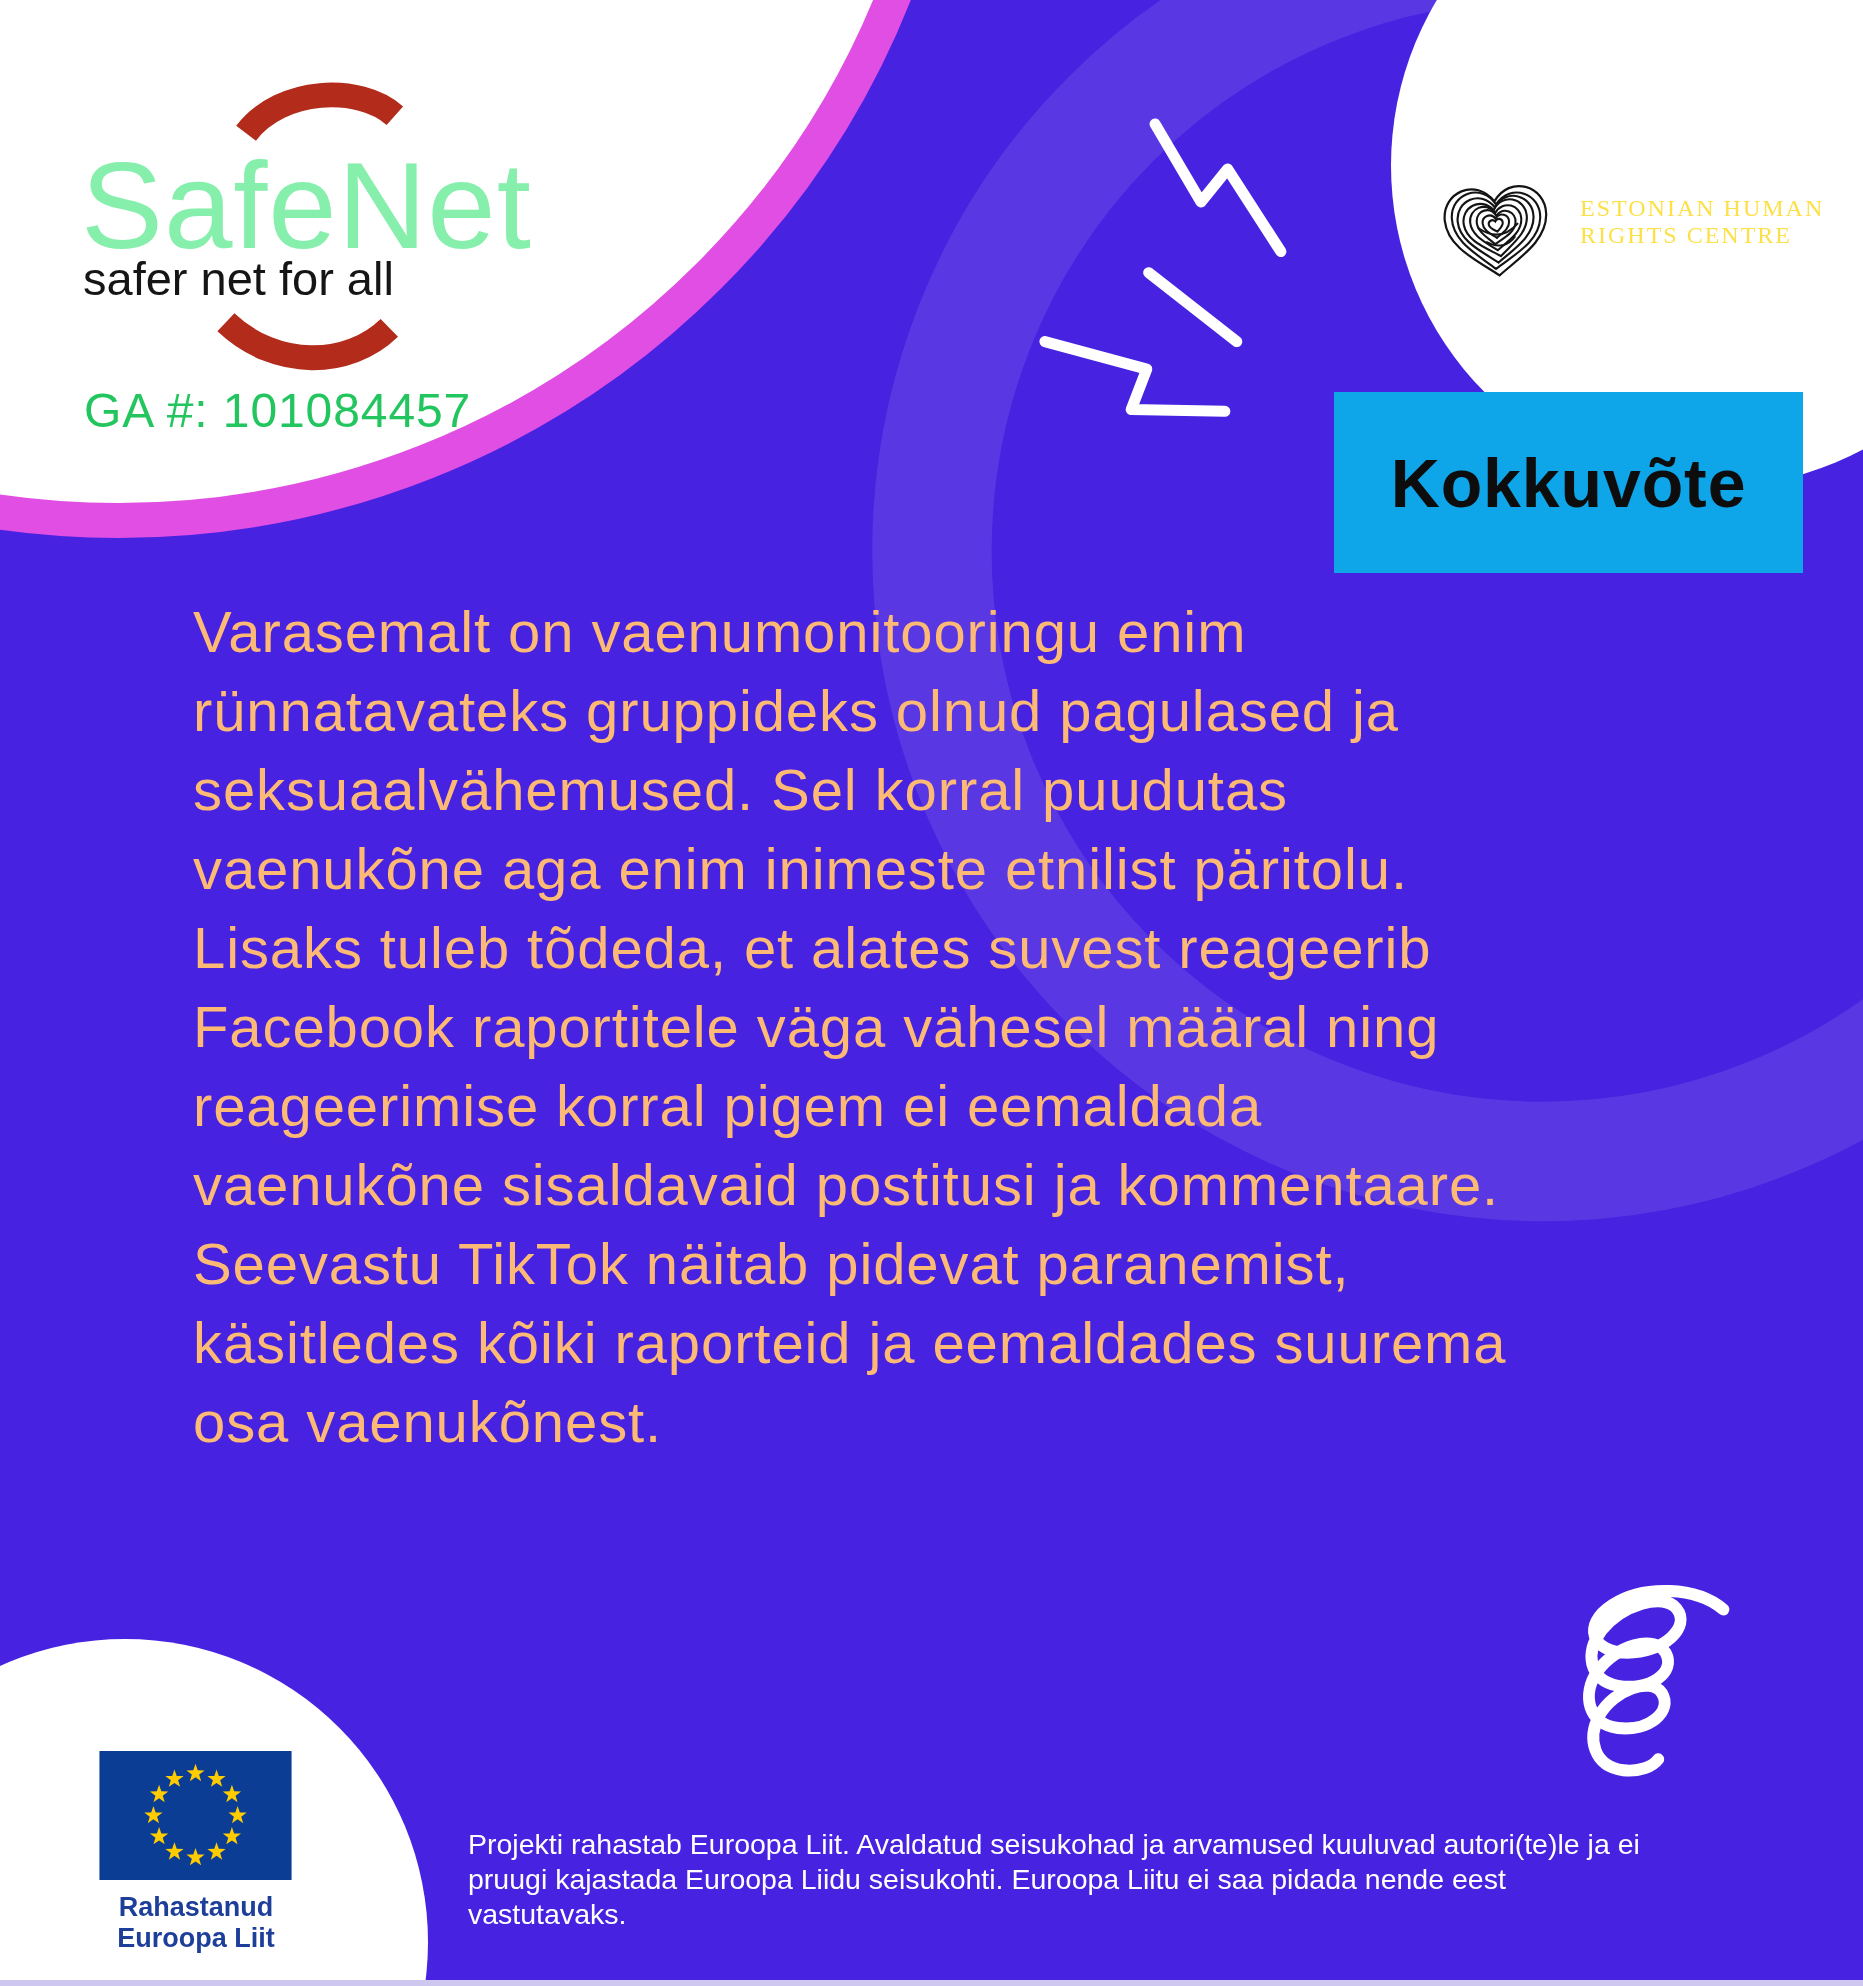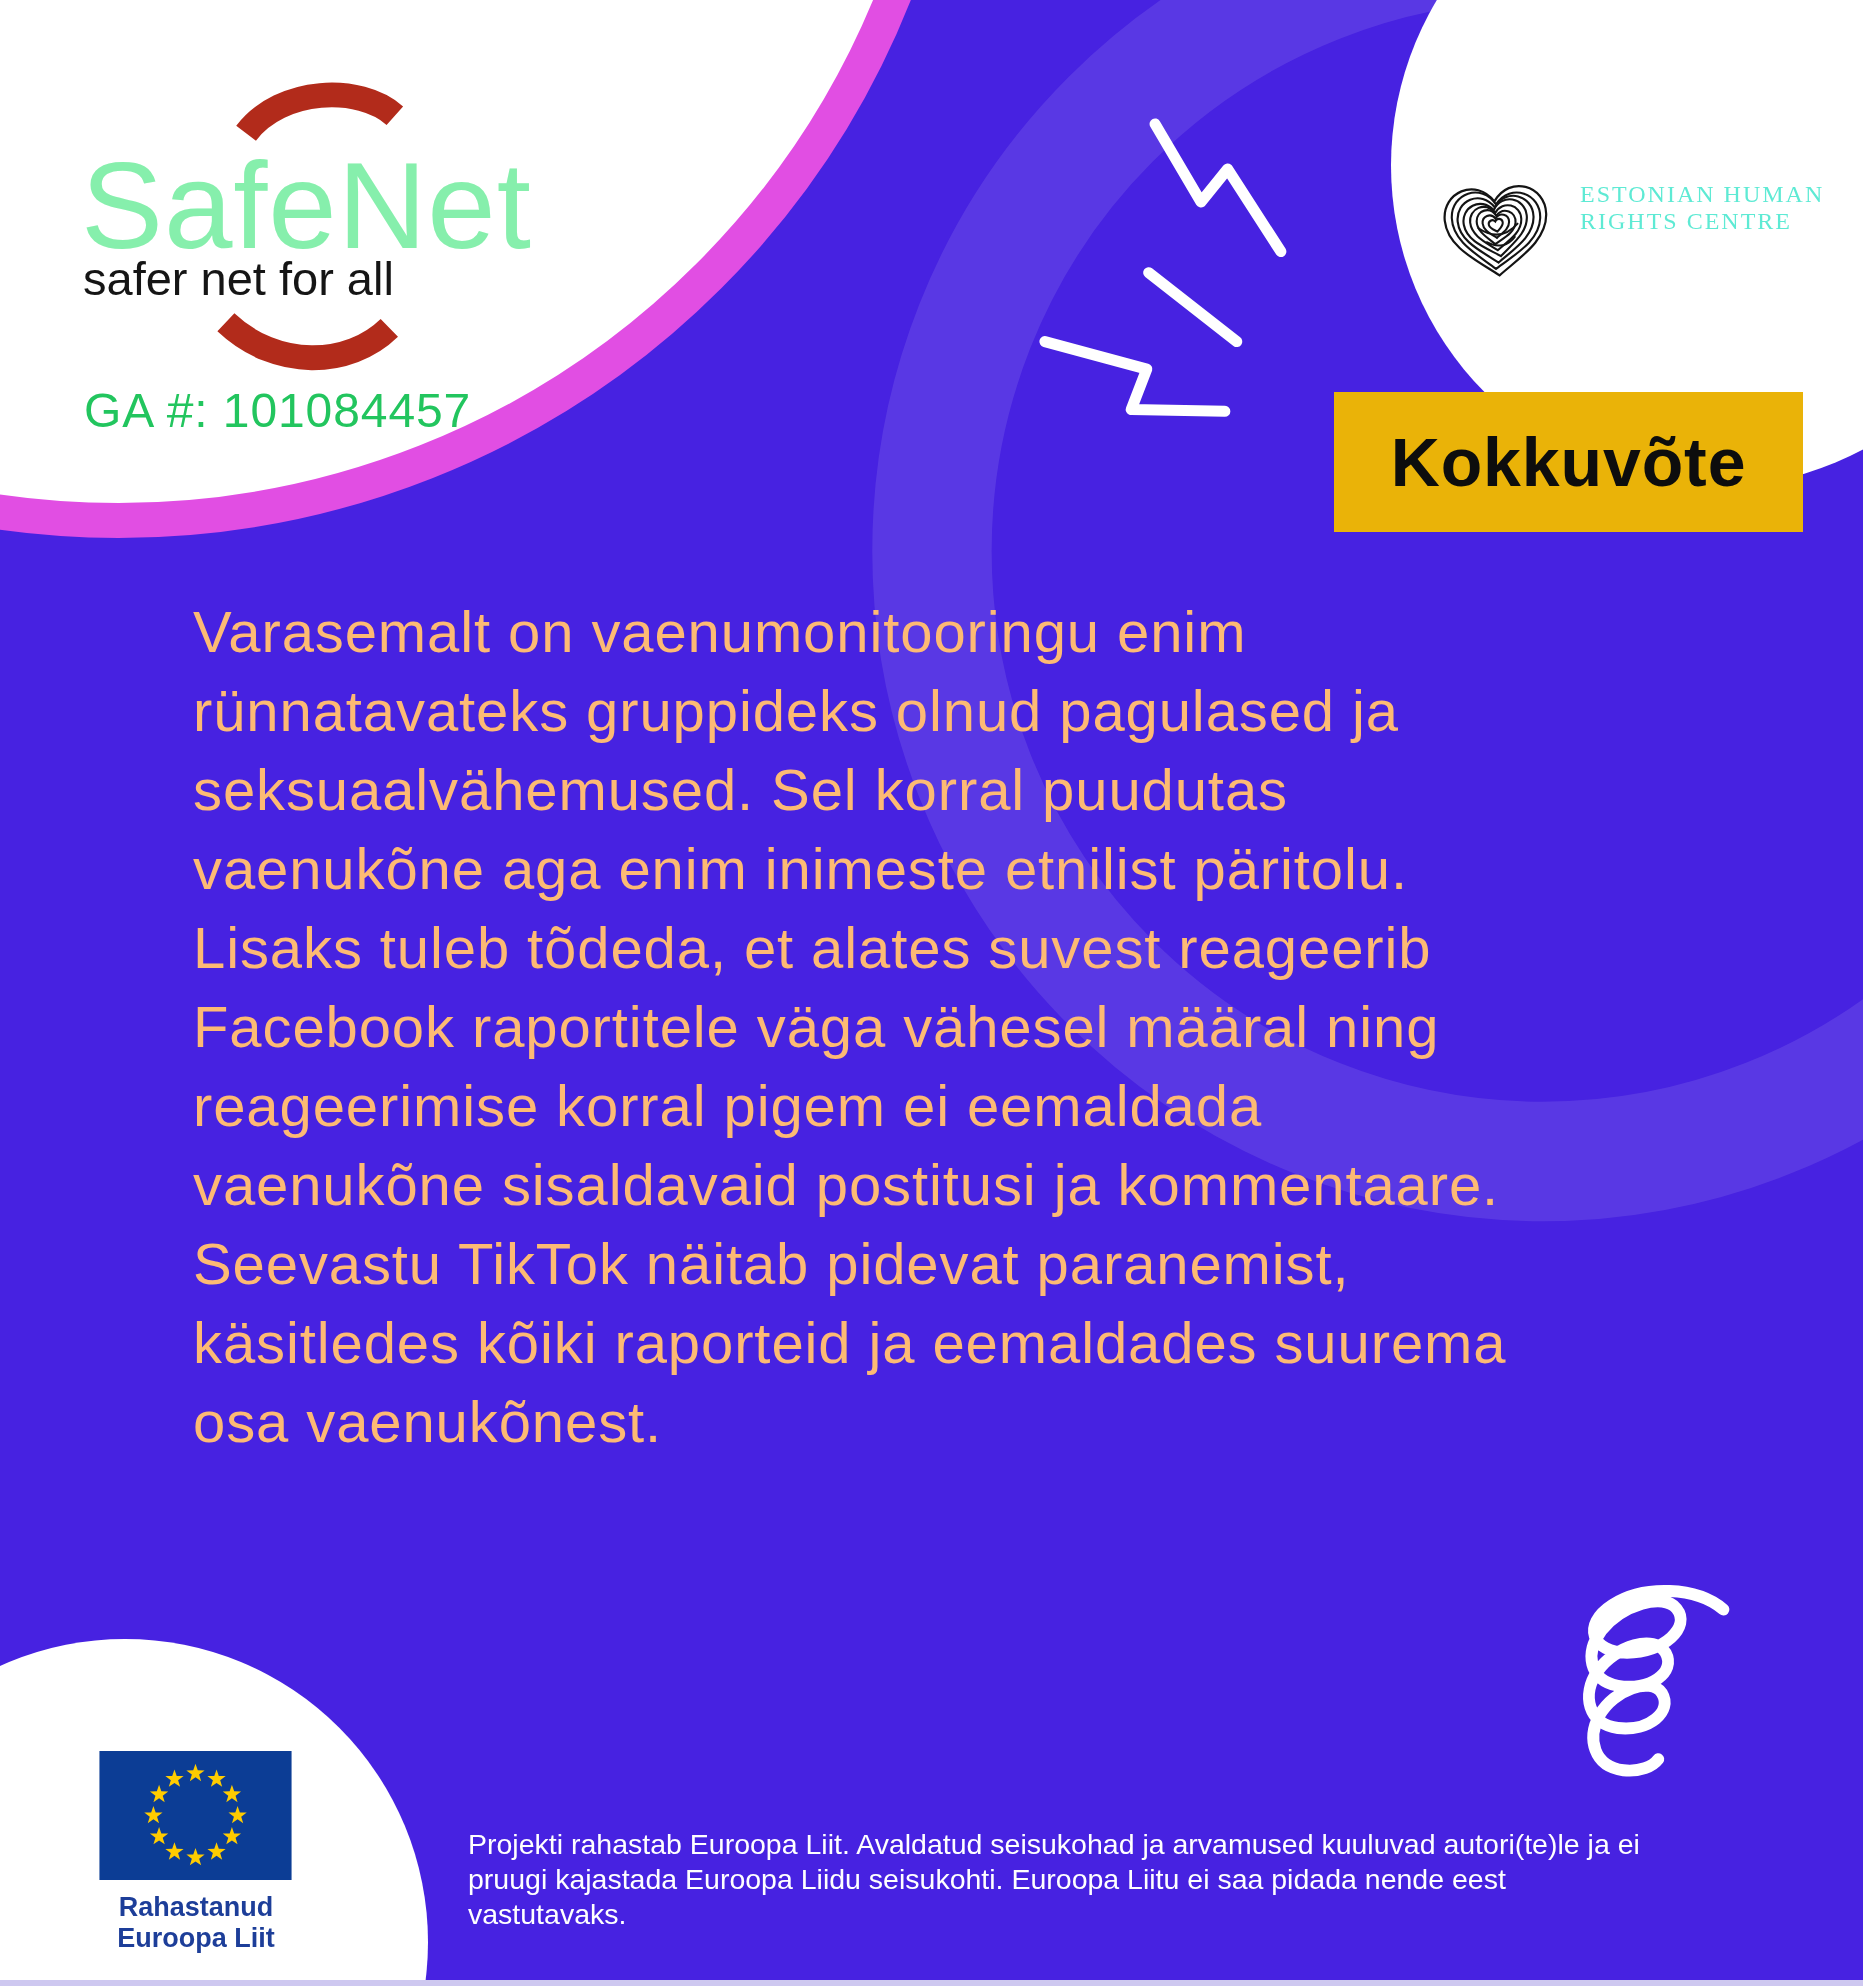--- a/index.html
+++ b/index.html
@@ -34,22 +34,22 @@
     background:#ffffff;border-radius:50%;z-index:2;
   }
   
   #bottom-strip{
     left:0;top:1980px;width:1863px;height:6.4px;
     background:#CEC8F0;z-index:2;
   }
 
   
   #badge{
-    left:1334px;top:392px;width:469px;height:140px;
-    background:#eab308;z-index:4;
+    left:1334px;top:392px;width:469px;height:181px;
+    background:#0ea5e9;z-index:4;
     display:flex;align-items:center;justify-content:center;
   }
   #badge .label{
     font-size:68px;font-weight:bold;color:#0d0d0d;letter-spacing:0.9px;
   }
 
   
   #logo-title{
     left:81px;top:119px;font-size:123px;line-height:123px;
     color:#86efac;z-index:5;letter-spacing:0.9px;font-weight:400;margin-top:25px;
@@ -58,24 +58,24 @@
     left:83px;top:248px;font-size:47px;line-height:62px;
     color:#151515;z-index:5;letter-spacing:0px;
   }
   #logo-grant{
     left:84px;top:386px;font-size:48px;line-height:50px;
     color:#22c55e;z-index:5;letter-spacing:0.9px;
   }
 
   
   #partner-name{
-    left:1580px;top:181px;z-index:5;
+    left:1580px;top:195px;z-index:5;
     font-family:"Liberation Serif", serif;
     font-size:24px;line-height:27px;letter-spacing:2px;
-    color:#5eead4;white-space:pre-line;
+    color:#fde047;white-space:pre-line;
   }
   #heart-svg{left:1438px;top:173px;z-index:5;}
 
   
   #summary-text{
     left:193px;top:592px;width:1561px;z-index:5;
     color:#fdba74;font-size:58px;line-height:79px;
     letter-spacing:0.9px;white-space:pre-line;font-weight:400;
   }
 

